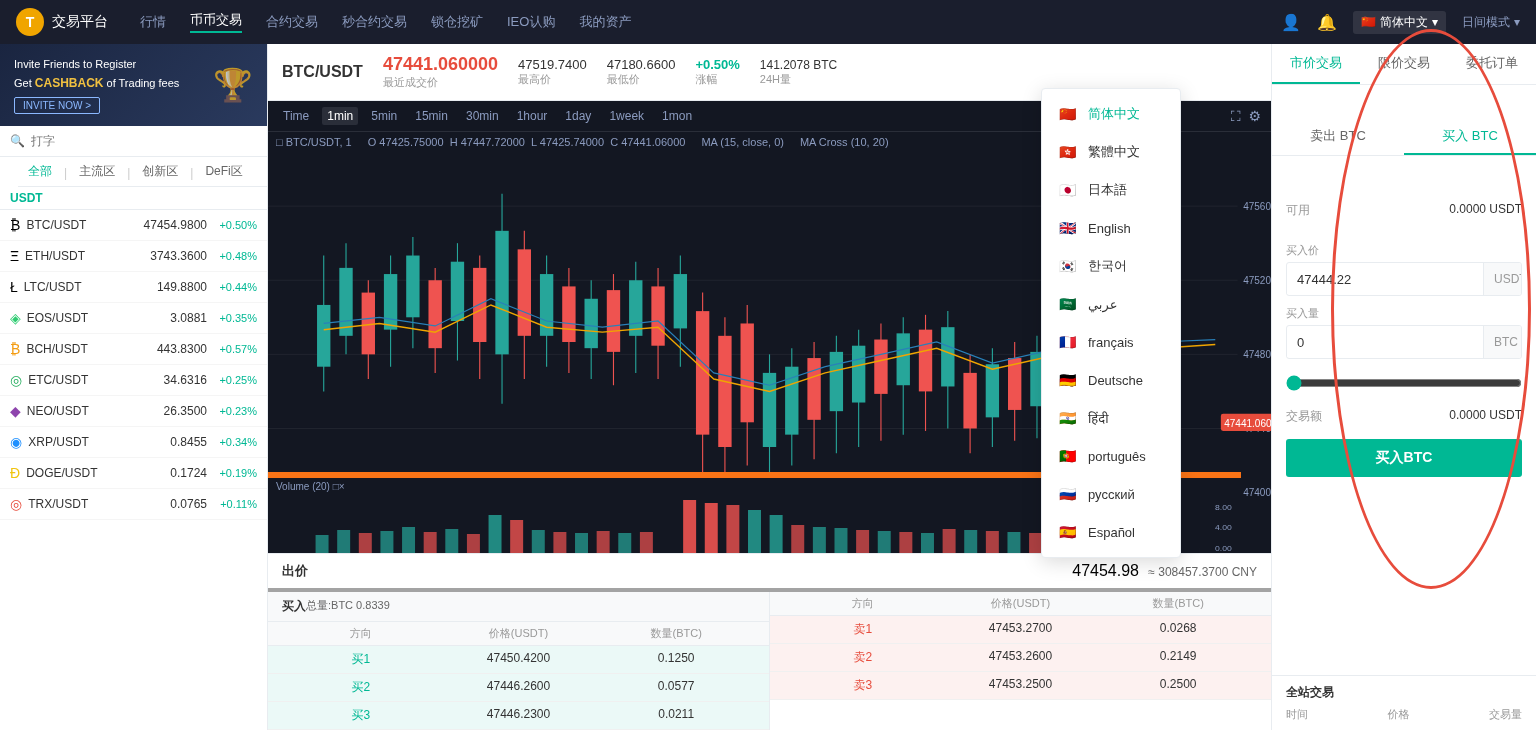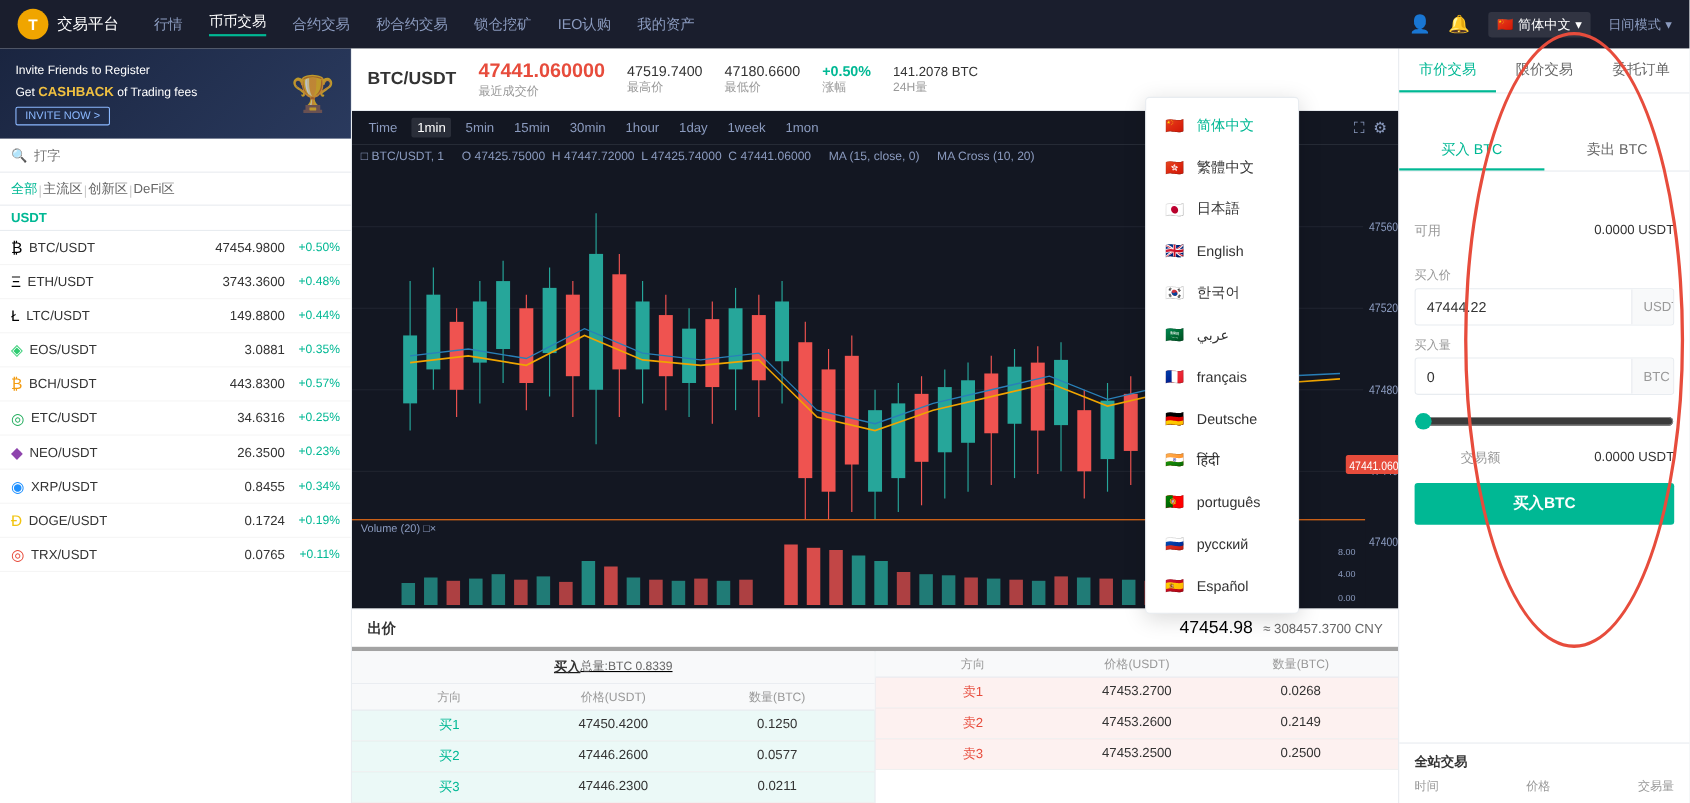--- a/index.html
+++ b/index.html
@@ -79,21 +79,21 @@
     }
 
     
     .main-layout {
       display: flex;
       height: calc(730px - 44px);
     }
 
     
     .left-sidebar {
-      width: 320px;
+      width: 268px;
       background: #fff;
       display: flex;
       flex-direction: column;
       border-right: 1px solid #e8ecf0;
       flex-shrink: 0;
     }
     .invite-banner {
       background: linear-gradient(135deg, #1a2540, #2a3a5e);
       padding: 12px 14px;
       display: flex;
@@ -126,23 +126,24 @@
       border: none;
       outline: none;
       font-size: 12px;
       flex: 1;
       color: #333;
     }
     .market-tabs {
       display: flex;
       align-items: flex-end;
       padding: 6px 10px;
-      gap: 1px;
+      gap: 12px;
       border-bottom: 1px solid #e8ecf0;
       font-size: 12px;
+      margin-left: 18px;
     }
     .market-tab { color: #666; cursor: pointer; }
     .market-tab.active { color: #00b894; }
     .market-divider { color: #ccc; }
     .usdt-label {
       padding: 4px 10px;
       color: #00b894;
       font-size: 12px;
       font-weight: bold;
       border-bottom: 1px solid #e8ecf0;
@@ -237,25 +238,24 @@
       display: flex;
       gap: 0;
     }
     .order-table {
       flex: 1;
       border-right: 1px solid #e8ecf0;
     }
     .order-table:last-child { border-right: none; }
     .order-table-header {
       display: flex;
-      justify-content: center;
+      justify-content: flex-start;
       padding: 6px 14px;
       background: #f8f9fa;
       border-bottom: 1px solid #e8ecf0;
-      text-decoration: underline;
     }
     .ot-title { color: #333; font-size: 12px; font-weight: bold; }
     .ot-total { color: #666; font-size: 11px; }
     .order-col-header {
       display: flex;
       justify-content: space-between;
       padding: 4px 14px;
       background: #f8f9fa;
       border-bottom: 1px solid #e8ecf0;
     }
@@ -355,21 +355,21 @@
       padding: 6px 0;
       margin-bottom: 8px;
     }
     .slider { width: 100%; accent-color: #00b894; }
     .total-row {
       display: flex;
       justify-content: space-between;
       margin-bottom: 14px;
       font-size: 12px;
     }
-    .total-label { color: #999; margin-left: 42px; }
+    .total-label { color: #999; }
     .total-val { color: #333; }
     .buy-btn {
       width: 100%;
       padding: 10px;
       background: #00b894;
       color: #fff;
       border: none;
       border-radius: 3px;
       font-size: 14px;
       cursor: pointer;
@@ -730,21 +730,21 @@
           <polyline points="50,155 100,150 150,157 200,135 250,153 300,158 350,153 400,195 450,205 500,190 550,180 600,170 650,187 700,177 750,175 800,170 850,168" fill="none" stroke="#2980b9" stroke-width="1"></polyline>
 
           <text x="250" y="330" fill="#8b9bbf" font-size="9" text-anchor="middle">23:39</text>
           <text x="430" y="330" fill="#8b9bbf" font-size="9" text-anchor="middle">2</text>
           <text x="590" y="330" fill="#8b9bbf" font-size="9" text-anchor="middle">10</text>
           <text x="710" y="330" fill="#8b9bbf" font-size="9" text-anchor="middle">00:30</text>
           <text x="810" y="330" fill="#8b9bbf" font-size="9" text-anchor="middle">00:45</text>
         </svg>
 
         
-        <div style="position:absolute; bottom:0; left:0; right:30px; height:80px; background:#131722; border-top:1px solid #f97316;margin-top:36px;">
+        <div style="position:absolute; bottom:0; left:0; right:30px; height:80px; background:#131722; border-top:6px solid #f97316;margin-top:36px;">
           <div style="padding:3px 8px; color:#8b9bbf; font-size:10px;">Volume (20) □×</div>
           <svg width="100%" height="60px" viewBox="0 0 900 60" preserveAspectRatio="none">
 
             <rect x="44" y="40" width="12" height="20" fill="#26a69a" opacity="0.7"></rect>
             <rect x="64" y="35" width="12" height="25" fill="#26a69a" opacity="0.7"></rect>
             <rect x="84" y="38" width="12" height="22" fill="#ef5350" opacity="0.7"></rect>
             <rect x="104" y="36" width="12" height="24" fill="#26a69a" opacity="0.7"></rect>
             <rect x="124" y="32" width="12" height="28" fill="#26a69a" opacity="0.7"></rect>
             <rect x="144" y="37" width="12" height="23" fill="#ef5350" opacity="0.7"></rect>
             <rect x="164" y="34" width="12" height="26" fill="#26a69a" opacity="0.7"></rect>
@@ -850,22 +850,22 @@
     </div>
   </div>
 
   <div class="right-panel">
     <div class="trade-tabs">
       <div class="trade-tab active">市价交易</div>
       <div class="trade-tab">限价交易</div>
       <div class="trade-tab">委托订单</div>
     </div>
     <div class="buy-sell-tabs">
+      <div class="bs-tab sell">卖出 BTC</div>
       <div class="bs-tab buy">买入 BTC</div>
-      <div class="bs-tab sell">卖出 BTC</div>
     </div>
     <div class="trade-form">
       <div class="available-row">
         <span class="avail-label">可用</span>
         <span class="avail-val">0.0000 USDT</span>
       </div>
       <div style="font-size:11px; color:#999; margin-bottom:4px;margin-top:24px;">买入价</div>
       <div class="form-row">
         <input class="form-input" type="text" value="47444.22" style="">
         <span class="form-unit">USDT</span>

